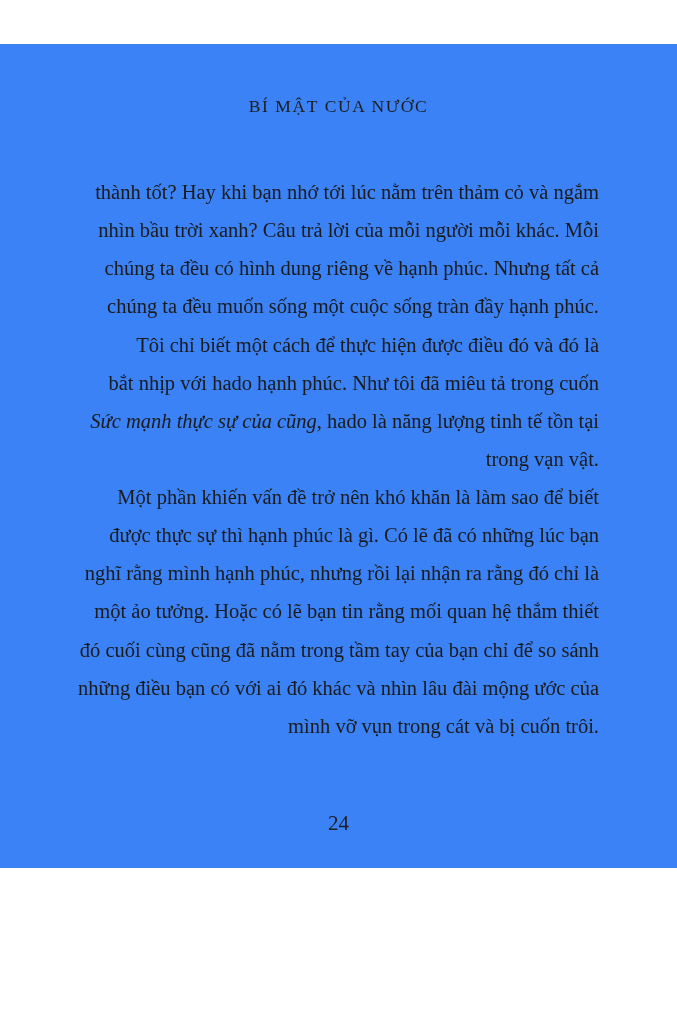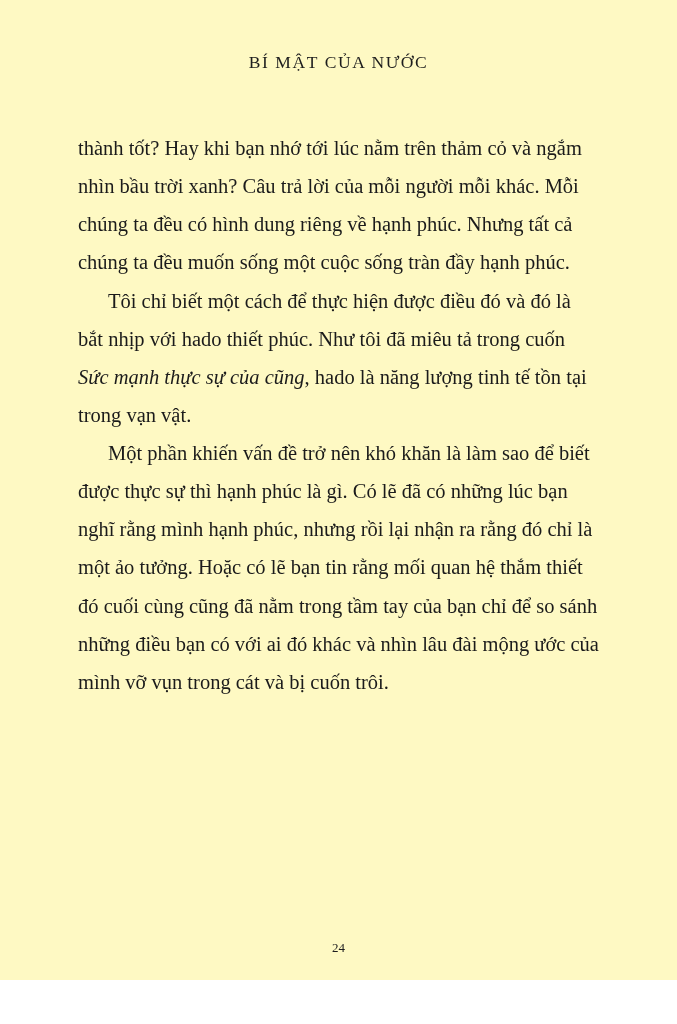--- a/index.html
+++ b/index.html
@@ -10,70 +10,71 @@
   body {
     width: 677px;
     height: 1024px;
     position: relative;
     font-family: "Liberation Serif", "DejaVu Serif", serif;
     color: #1a1a1a;
     overflow: hidden;
   }
   .page {
     width: 677px;
-    height: 980px;
+    height: 824px;
     box-sizing: border-box;
     padding: 52px 78px 0 78px;
     position: relative;
-    background: #fef9c3;
+    background: #3b82f6;
+    margin-top: 44px;
   }
   .running-head {
     text-align: center;
     font-size: 17.5px;
     letter-spacing: 1.6px;
     text-transform: uppercase;
     color: #1d1d1d;
     margin: 0 0 56px 0;
     font-family: "Liberation Serif", "DejaVu Serif", serif;
     font-weight: 400;
   }
   .body-text {
     font-size: 20.5px;
     line-height: 1.86;
     color: #1b1b1b;
-    text-align: left;
+    text-align: right;
   }
   .body-text p {
     margin: 0;
     text-indent: 0;
   }
   .body-text p.indent {
     text-indent: 30px;
   }
   .body-text em {
     font-style: italic;
   }
   .folio {
     position: absolute;
     left: 0;
     right: 0;
-    bottom: 24px;
+    bottom: 32px;
     text-align: center;
-    font-size: 13px;
+    font-size: 21px;
     color: #1d1d1d;
   }
 </style>
 </head>
 <body>
 
 <div class="page">
 
   <div class="running-head">BÍ MẬT CỦA NƯỚC</div>
 
   <div class="body-text">
       <p><span>thành tốt? Hay khi bạn nhớ tới lúc nằm trên thảm cỏ và ngắm nhìn bầu trời xanh? Câu trả lời của mỗi người mỗi khác. Mỗi chúng ta đều có hình dung riêng về hạnh phúc. Nhưng tất cả chúng ta đều muốn sống một cuộc sống tràn đầy hạnh phúc.</span></p>
-      <p class="indent"><span>Tôi chỉ biết một cách để thực hiện được điều đó và đó là bắt nhịp với hado thiết phúc. Như tôi đã miêu tả trong cuốn </span><em>Sức mạnh thực sự của cũng</em><span>, hado là năng lượng tinh tế tồn tại trong vạn vật.</span></p>
+      <p class="indent"><span>Tôi chỉ biết một cách để thực hiện được điều đó và đó là bắt nhịp với hado hạnh phúc. Như tôi đã miêu tả trong cuốn </span><em>Sức mạnh thực sự của cũng</em><span>, hado là năng lượng tinh tế tồn tại trong vạn vật.</span></p>
       <p class="indent"><span>Một phần khiến vấn đề trở nên khó khăn là làm sao để biết được thực sự thì hạnh phúc là gì. Có lẽ đã có những lúc bạn nghĩ rằng mình hạnh phúc, nhưng rồi lại nhận ra rằng đó chỉ là một ảo tưởng. Hoặc có lẽ bạn tin rằng mối quan hệ thắm thiết đó cuối cùng cũng đã nằm trong tầm tay của bạn chỉ để so sánh những điều bạn có với ai đó khác và nhìn lâu đài mộng ước của mình vỡ vụn trong cát và bị cuốn trôi.</span></p>
     </div>
 
   <div class="folio">24</div>
 
 </div>
 
 </body></html>

